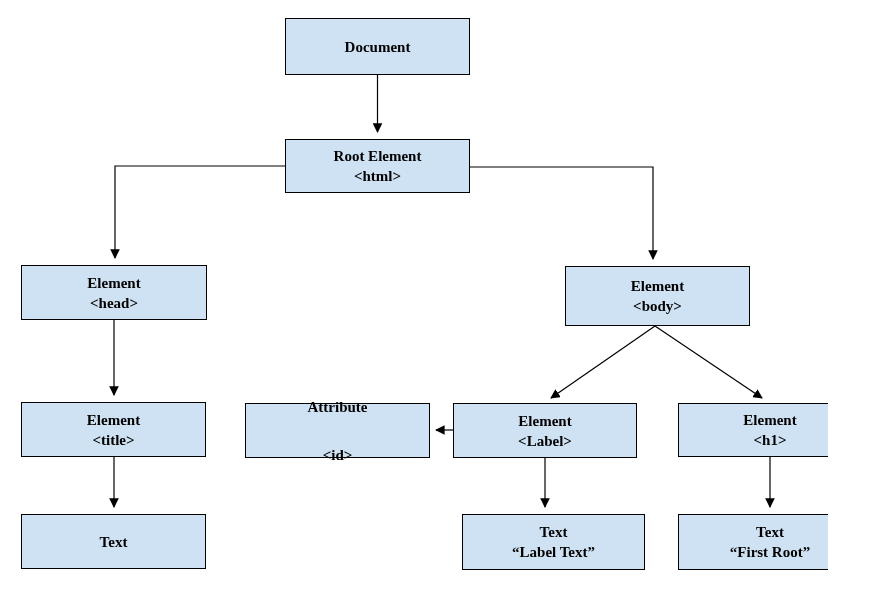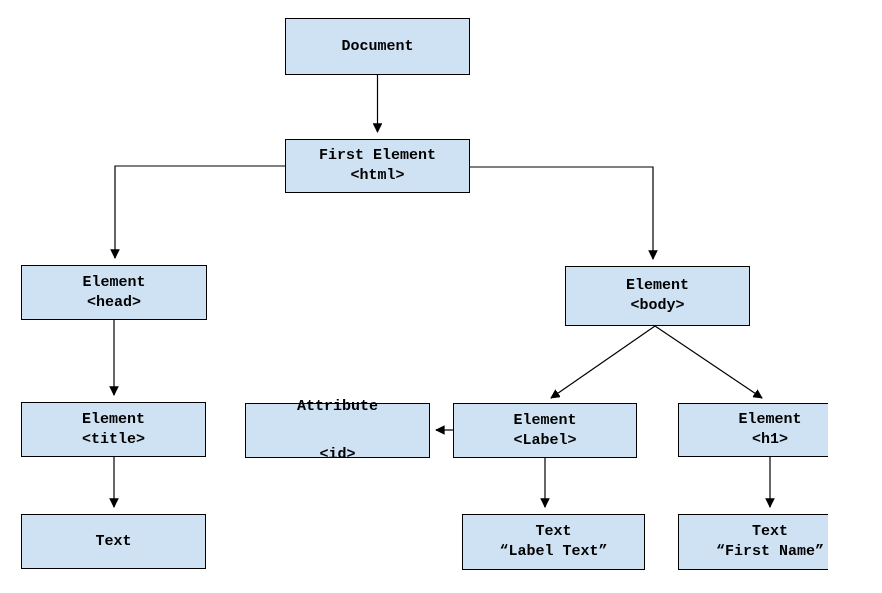--- a/index.html
+++ b/index.html
@@ -6,21 +6,21 @@
     --node-fill:#cfe2f3;
     --node-border:#000000;
     --line:#000000;
     --bg:#ffffff;
   }
   html,body{margin:0;padding:0;background:var(--bg);}
   .canvas{
     position:relative;
     width:828px;height:593px;
     background:var(--bg);
-    font-family:Liberation Mono, monospace;
+    font-family:Liberation Serif, serif;
     overflow:hidden;
   }
   .connectors{
     position:absolute;left:0;top:0;width:882px;height:593px;
   }
   .node{
     position:absolute;
     box-sizing:border-box;
     background:var(--node-fill);
     border:1.5px solid var(--node-border);
@@ -78,21 +78,21 @@
     <path d="M545 458 L545 507" fill="none" stroke="#000" stroke-width="1.2" marker-end="url(#arrow)"></path>
 
     <path d="M770 457 L770 507" fill="none" stroke="#000" stroke-width="1.2" marker-end="url(#arrow)"></path>
   </svg>
 
   <div class="node" id="n-document">
     <span>Document</span>
   </div>
 
   <div class="node" id="n-root">
-    <span>First Element</span>
+    <span>Root Element</span>
     <span>&lt;html&gt;</span>
   </div>
 
   <div class="node" id="n-head">
     <span>Element</span>
     <span>&lt;head&gt;</span>
   </div>
 
   <div class="node" id="n-body">
     <span>Element</span>
@@ -123,16 +123,16 @@
     <span>Text</span>
   </div>
 
   <div class="node" id="n-tsample">
     <span>Text</span>
     <span>“Label Text”</span>
   </div>
 
   <div class="node" id="n-tfirst">
     <span>Text</span>
-    <span>“First Name”</span>
+    <span>“First Root”</span>
   </div>
 
 </div>
 
 </body></html>

